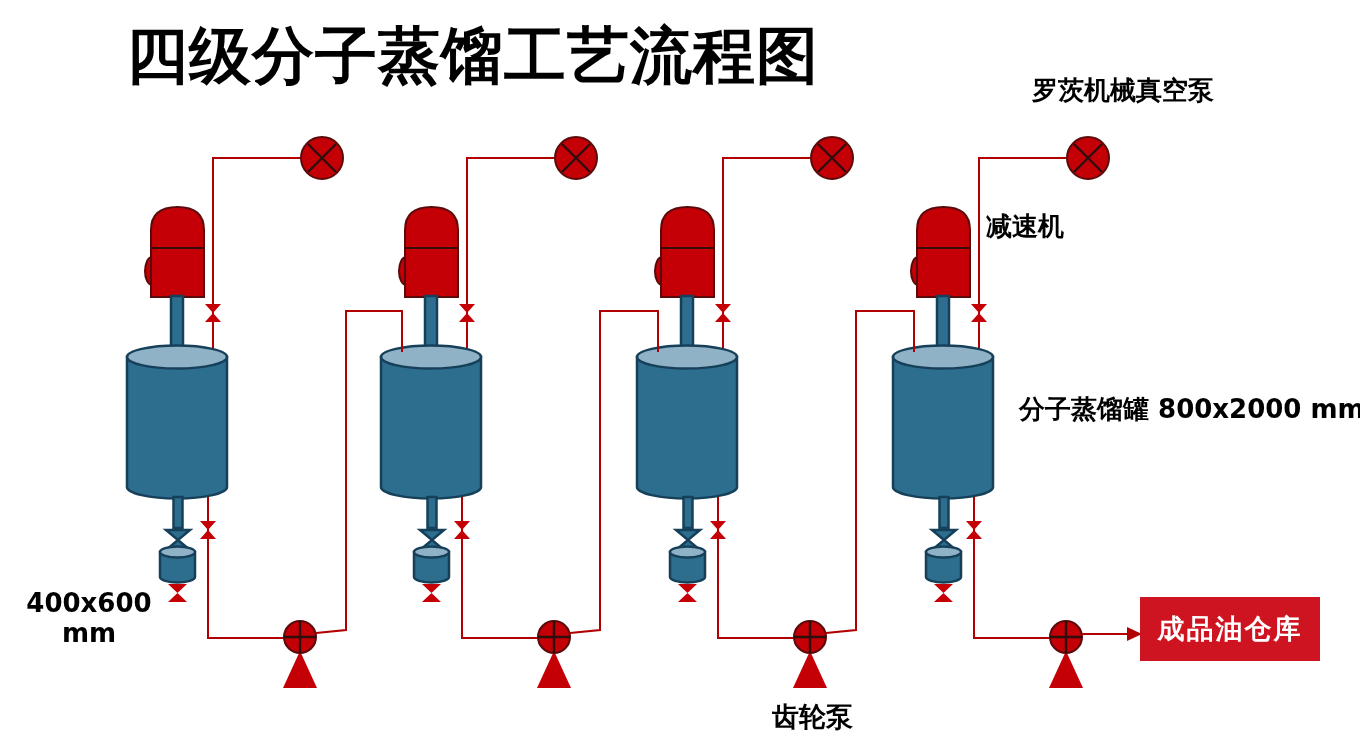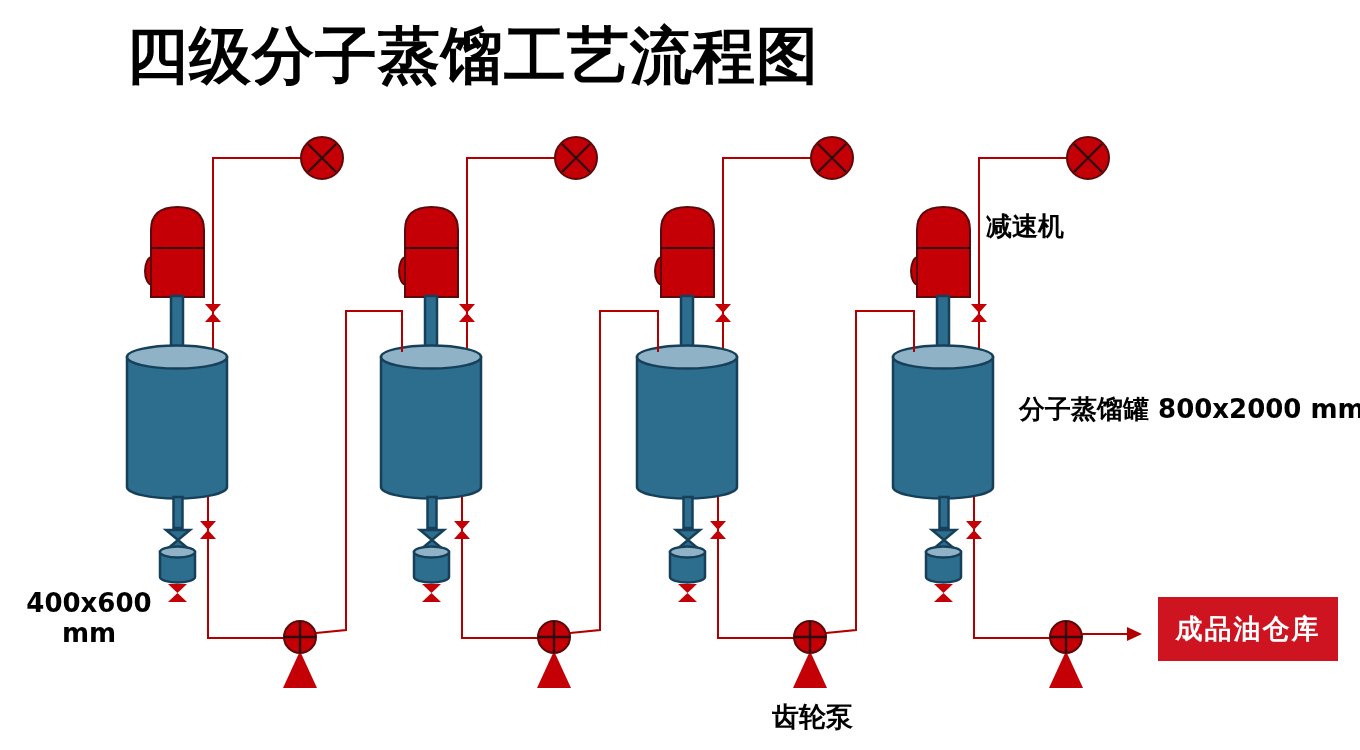--- a/index.html
+++ b/index.html
@@ -19,21 +19,21 @@
     position:absolute;font-weight:800;font-size:26px;color:var(--text,#000);
     white-space:nowrap;line-height:1.15;
   }
   .lbl-vacuum{left:1032px;top:76px;}
   .lbl-reducer{left:986px;top:212px;}
   .lbl-vessel{left:1019px;top:395px;}
   .lbl-receiving{left:6px;top:589px;width:166px;text-align:center;white-space:normal;}
   .lbl-gearpump{left:772px;top:701px;font-size:27px;}
   .product-box{
     position:absolute;left:1140px;top:597px;width:180px;height:64px;
-    background:var(--box_red,#ce1420);display:flex;align-items:center;justify-content:center;margin-left:18px;
+    background:var(--box_red,#ce1420);display:flex;align-items:center;justify-content:center;
   }
   .product-box span{
     color:var(--box_text,#fff);font-size:27px;font-weight:600;letter-spacing:2px;white-space:nowrap;
   }
   
   .ln{fill:none;stroke:var(--line_red,#b20000);stroke-width:2;}
   .valve{fill:var(--red,#c40006);stroke:none;}
   .red-shape{fill:var(--red,#c40006);stroke:var(--dark_red_outline,#5a0a0a);stroke-width:2;}
   .cross{stroke:var(--cross_dark,#2e0d0d);stroke-width:2.4;fill:none;}
   .teal{fill:var(--tank_body,#2d6d8e);stroke:var(--tank_outline,#16405a);stroke-width:2.5;}
@@ -91,20 +91,21 @@
     <path class="ln" d="M316 633 L346 630 V311 H402 V352"></path>
     <path class="ln" d="M570 633 L600 630 V311 H658 V352"></path>
     <path class="ln" d="M826 633 L856 630 V311 H914 V352"></path>
 
     <path class="ln" d="M1082 634 H1127"></path>
     <polygon class="arrowhead" points="1127,627 1142,634 1127,641"></polygon>
   </svg>
 
   <h1 class="page-title">四级分子蒸馏工艺流程图</h1>
 
+  <div class="lbl lbl-vacuum">罗茨机械真空泵</div>
   <div class="lbl lbl-reducer">减速机</div>
   <div class="lbl lbl-vessel">分子蒸馏罐 800x2000 mm</div>
 
   <div class="lbl lbl-receiving">
     <div>400x600 mm</div>
   </div>
 
   <div class="lbl lbl-gearpump">齿轮泵</div>
 
   <div class="product-box">

